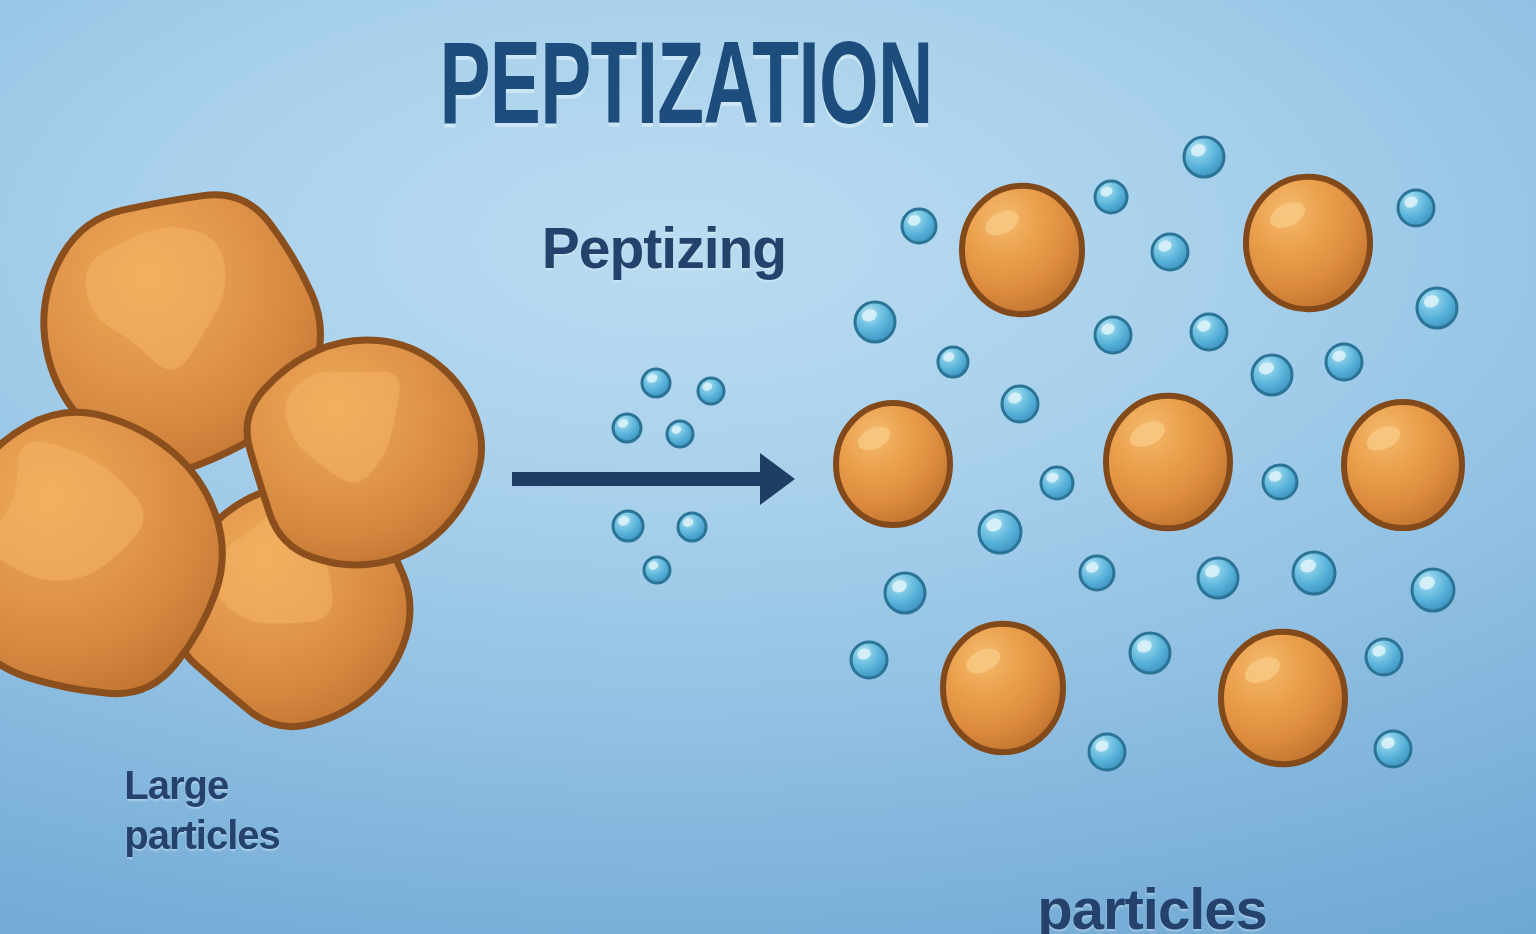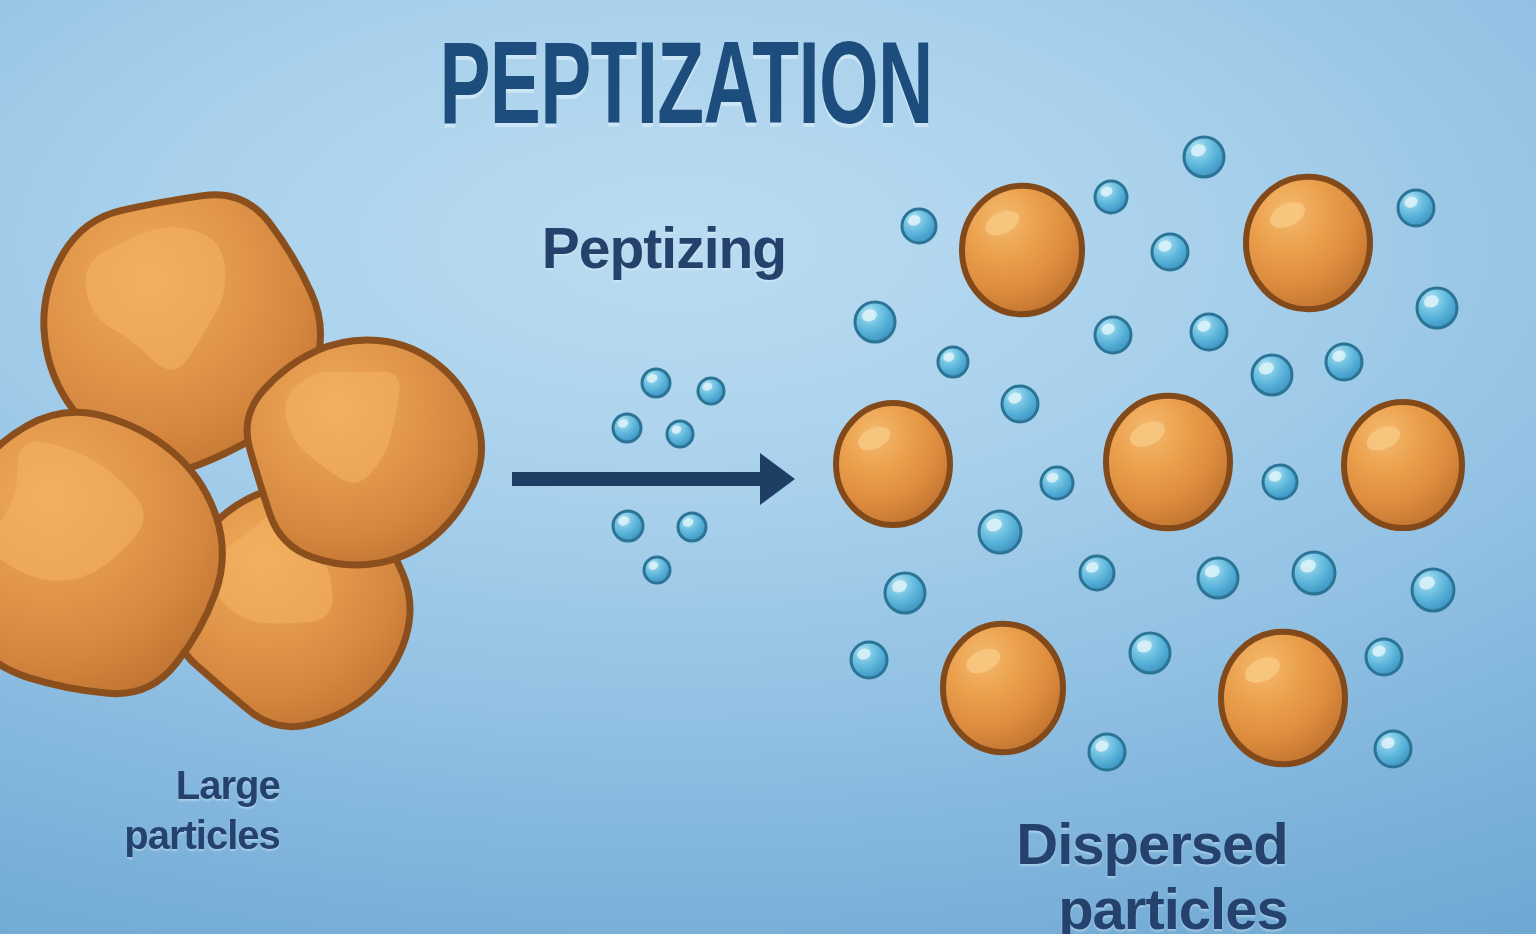--- a/index.html
+++ b/index.html
@@ -10,21 +10,21 @@
       #bbdcf1 0%, #a9d1ec 28%, #93c2e4 52%, #7db2da 74%, #6ca7d2 92%, #66a0cc 100%);
   }
   .title{
     position:absolute;left:686px;top:16px;
     transform:translateX(-50%) scaleX(0.66);transform-origin:center top;
     font-size:116px;font-weight:800;letter-spacing:-1px;white-space:nowrap;
     text-shadow:0 4px 1px rgba(228,244,253,0.55);
   }
   .lbl{
     position:absolute;transform:translateX(-50%);
-    text-align:right;font-weight:700;white-space:nowrap;
+    text-align:left;font-weight:700;white-space:nowrap;
     text-shadow:0 2px 2px rgba(230,245,253,0.4);
   }
   .lbl-agent{left:664px;top:214px;font-size:57px;line-height:1.22;letter-spacing:-1px;}
   .lbl-large{left:202px;top:760px;font-size:40px;line-height:1.26;letter-spacing:-1px;}
   .lbl-dispersed{left:1152px;top:812px;font-size:58px;line-height:1.12;letter-spacing:-1px;}
   svg.scene{position:absolute;left:0;top:0;}
 </style>
 </head>
 <body>
 
@@ -245,17 +245,17 @@
   <div class="lbl lbl-agent" style="color: rgb(37, 66, 109);">
     <span>Peptizing</span><br>
   </div>
 
   <div class="lbl lbl-large" style="color: rgb(37, 66, 109);">
     <span>Large</span><br>
     <span>particles</span>
   </div>
 
   <div class="lbl lbl-dispersed" style="color: rgb(37, 66, 109);">
-    <span>Dispersed</span><br>
+    <br>
     <span>particles</span>
   </div>
 
 </div>
 
 </body></html>

